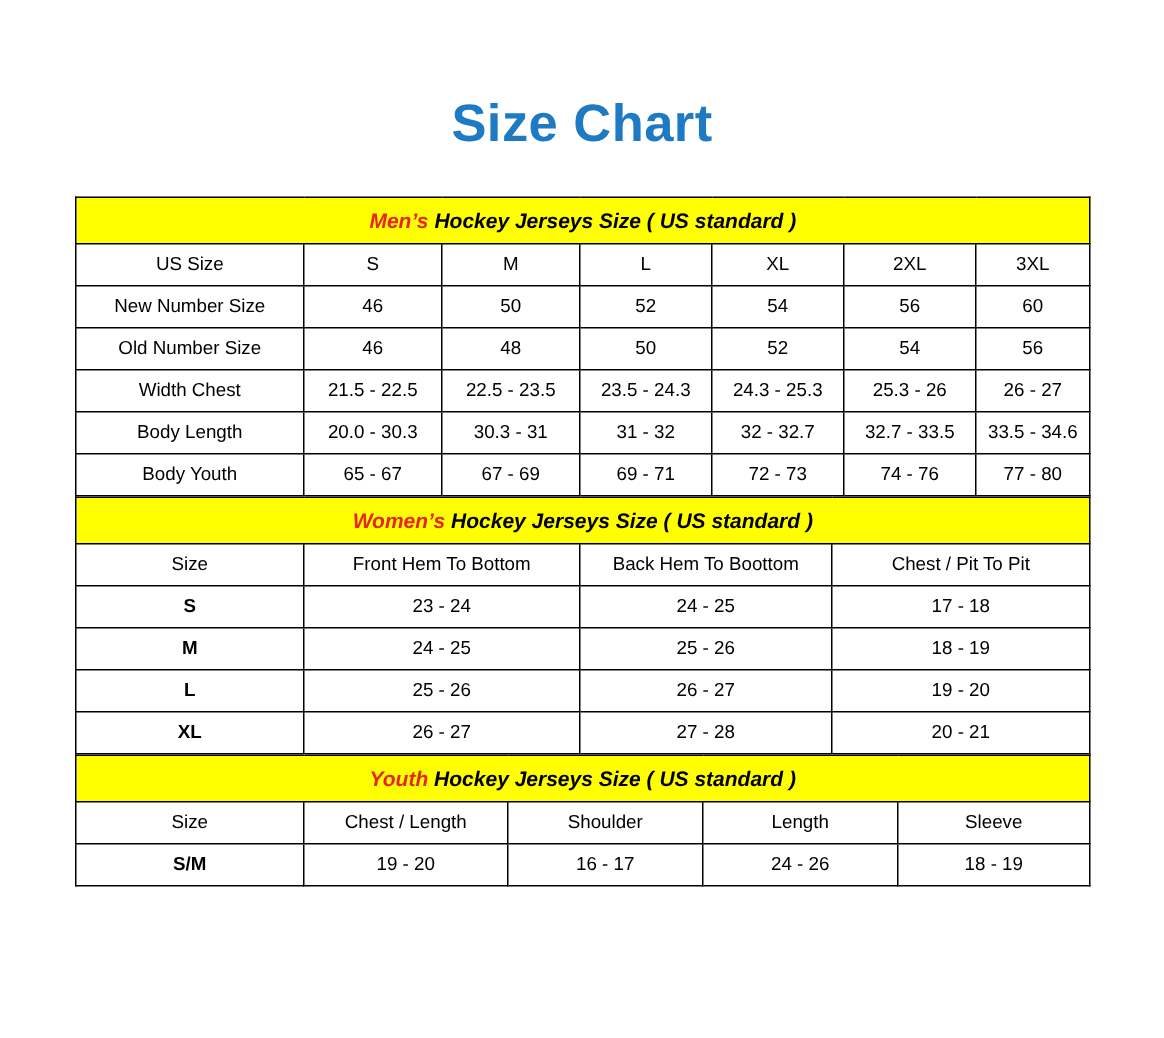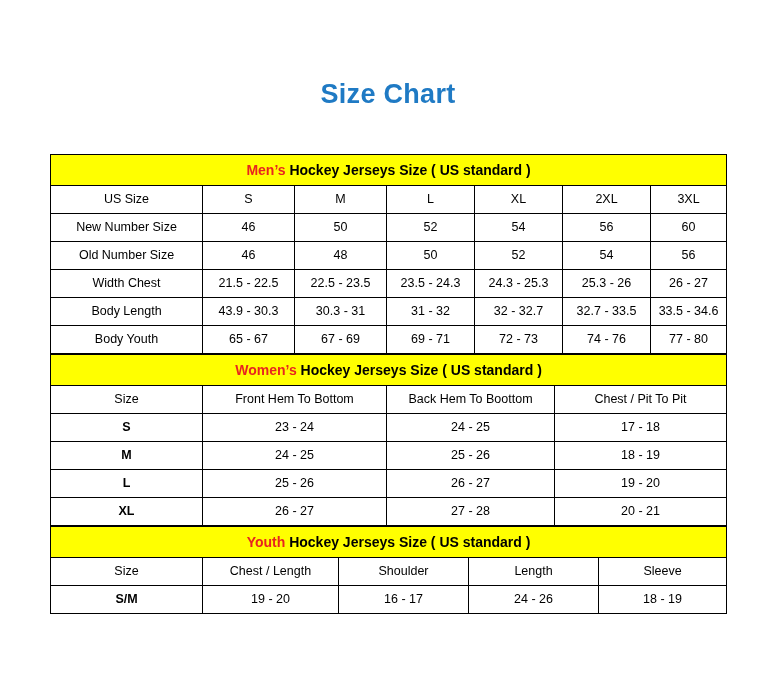--- a/index.html
+++ b/index.html
@@ -18,24 +18,24 @@
   .page {
     width: 776px;
     height: 692px;
     box-sizing: border-box;
     padding: 0;
     position: relative;
   }
   .title {
     text-align: center;
     color: #1f7ac4;
-    font-size: 27px;
+    font-size: 35px;
     font-weight: bold;
     letter-spacing: 0.3px;
-    margin: 16px;
+    margin: 0;
     padding-top: 64px;
     padding-bottom: 0;
     line-height: 1.1;
   }
   .tables-wrap {
     margin: 0 auto;
     width: 676px;
     padding-top: 28px;
   }
   table {
@@ -56,20 +56,21 @@
     background: #ffffff;
     color: #000;
     white-space: nowrap;
   }
   .section-head td {
     background: #ffff00;
     font-weight: bold;
     font-size: 14px;
     height: 30px;
     line-height: 30px;
+    font-style: italic;
   }
   .section-head .accent {
     color: #e8251f;
   }
   .colhead td {
     font-weight: normal;
   }
   .rowlabel {
     font-weight: normal;
   }
@@ -131,21 +132,21 @@
           <td class="rowlabel">Width Chest</td>
           <td>21.5 - 22.5</td>
           <td>22.5 - 23.5</td>
           <td>23.5 - 24.3</td>
           <td>24.3 - 25.3</td>
           <td>25.3 - 26</td>
           <td>26 - 27</td>
         </tr>
         <tr>
           <td class="rowlabel">Body Length</td>
-          <td>43.9 - 30.3</td>
+          <td>20.0 - 30.3</td>
           <td>30.3 - 31</td>
           <td>31 - 32</td>
           <td>32 - 32.7</td>
           <td>32.7 - 33.5</td>
           <td>33.5 - 34.6</td>
         </tr>
         <tr>
           <td class="rowlabel">Body Youth</td>
           <td>65 - 67</td>
           <td>67 - 69</td>

